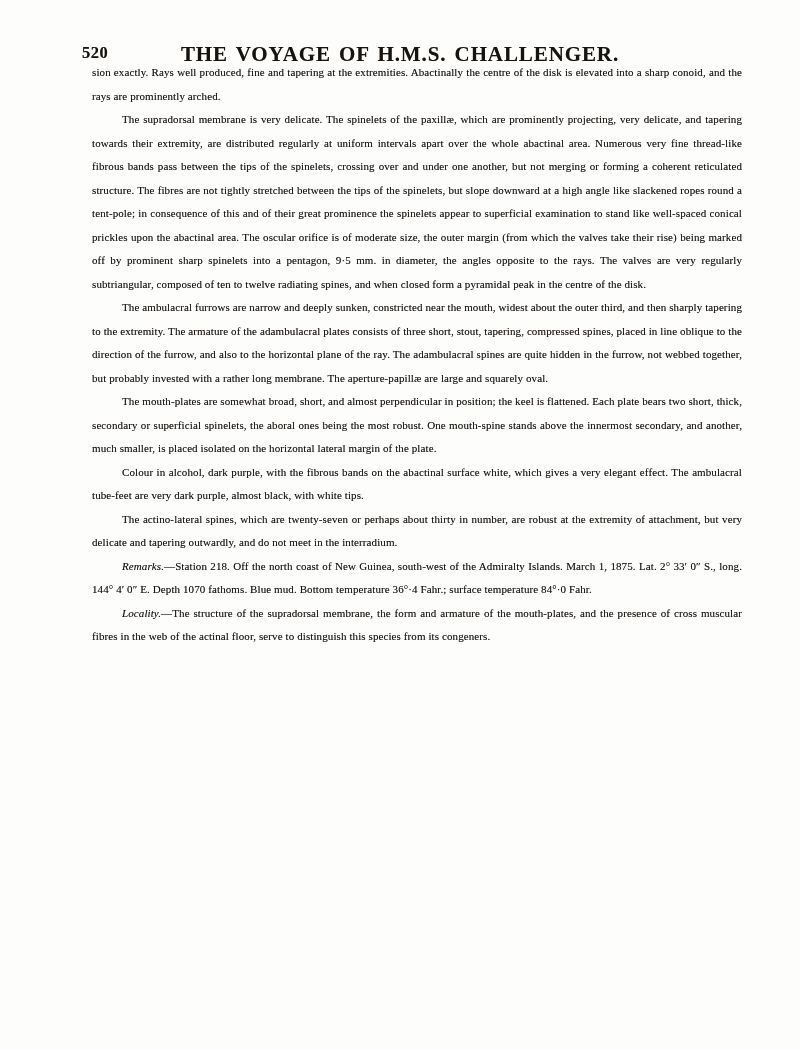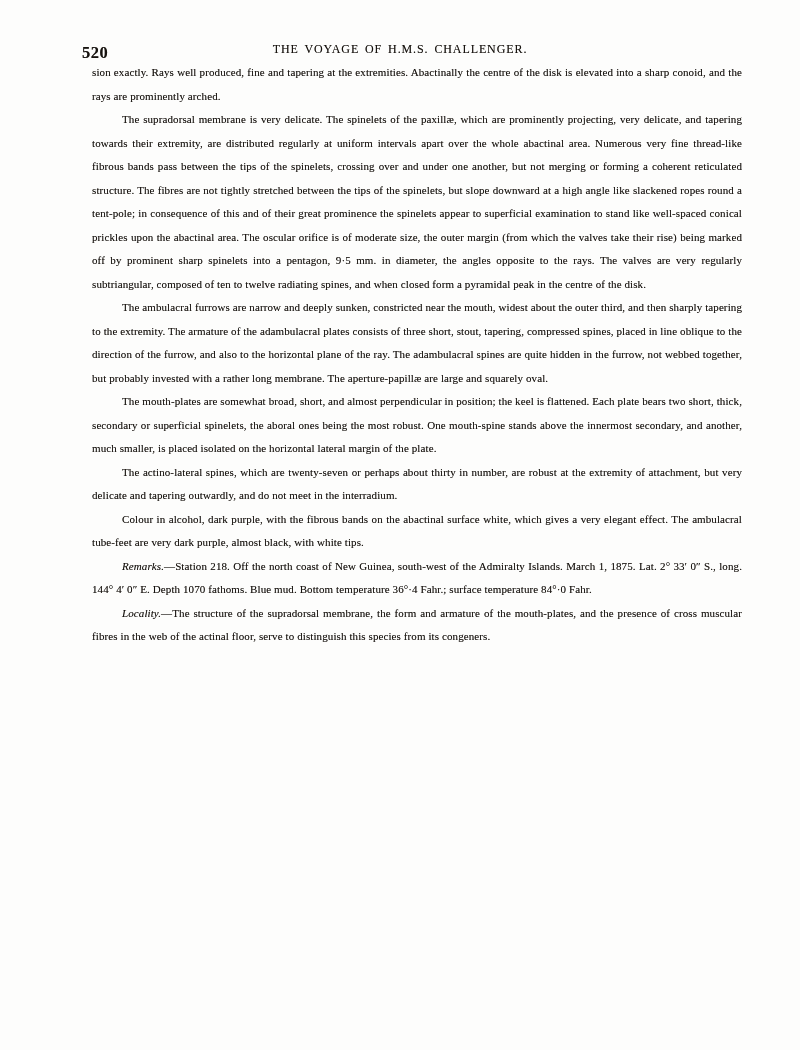--- a/index.html
+++ b/index.html
@@ -26,22 +26,22 @@
     position: absolute;
     left: 82px;
     top: 1px;
     font-size: 16.5px;
     font-weight: bold;
     letter-spacing: 0.5px;
   }
   .head-title {
     display: block;
     text-align: center;
-    font-size: 12px;
-    font-weight: normal;
+    font-size: 21px;
+    font-weight: bold;
     letter-spacing: 0.9px;
     word-spacing: 2px;
   }
   .text-block {
     position: absolute;
     top: 61px;
     left: 78px;
     width: 650px;
     font-size: 11px;
     line-height: 23.5px;
@@ -68,19 +68,19 @@
   <header class="running-head">
     <span class="page-num">520</span>
     <span class="head-title">THE VOYAGE OF H.M.S. CHALLENGER.</span>
   </header>
 
   <main class="text-block">
     <p class="continuation"><i class="lead"></i><span>sion exactly.  Rays well produced, fine and tapering at the extremities.  Abactinally the centre of the disk is elevated into a sharp conoid, and the rays are prominently arched.</span></p>
     <p><i class="lead"></i><span>The supradorsal membrane is very delicate.  The spinelets of the paxillæ, which are prominently projecting, very delicate, and tapering towards their extremity, are distributed regularly at uniform intervals apart over the whole abactinal area.  Numerous very fine thread-like fibrous bands pass between the tips of the spinelets, crossing over and under one another, but not merging or forming a coherent reticulated structure.  The fibres are not tightly stretched between the tips of the spinelets, but slope downward at a high angle like slackened ropes round a tent-pole; in consequence of this and of their great prominence the spinelets appear to superficial examination to stand like well-spaced conical prickles upon the abactinal area.  The oscular orifice is of moderate size, the outer margin (from which the valves take their rise) being marked off by prominent sharp spinelets into a pentagon, 9·5 mm. in diameter, the angles opposite to the rays.  The valves are very regularly subtriangular, composed of ten to twelve radiating spines, and when closed form a pyramidal peak in the centre of the disk.</span></p>
     <p><i class="lead"></i><span>The ambulacral furrows are narrow and deeply sunken, constricted near the mouth, widest about the outer third, and then sharply tapering to the extremity.  The armature of the adambulacral plates consists of three short, stout, tapering, compressed spines, placed in line oblique to the direction of the furrow, and also to the horizontal plane of the ray.  The adambulacral spines are quite hidden in the furrow, not webbed together, but probably invested with a rather long membrane.  The aperture-papillæ are large and squarely oval.</span></p>
     <p><i class="lead"></i><span>The mouth-plates are somewhat broad, short, and almost perpendicular in position; the keel is flattened.  Each plate bears two short, thick, secondary or superficial spinelets, the aboral ones being the most robust.  One mouth-spine stands above the innermost secondary, and another, much smaller, is placed isolated on the horizontal lateral margin of the plate.</span></p>
+    <p><i class="lead"></i><span>Colour in alcohol, dark purple, with the fibrous bands on the abactinal surface white, which gives a very elegant effect.  The ambulacral tube-feet are very dark purple, almost black, with white tips.</span></p>
     <p><i class="lead"></i><span>The actino-lateral spines, which are twenty-seven or perhaps about thirty in number, are robust at the extremity of attachment, but very delicate and tapering outwardly, and do not meet in the interradium.</span></p>
-    <p><i class="lead"></i><span>Colour in alcohol, dark purple, with the fibrous bands on the abactinal surface white, which gives a very elegant effect.  The ambulacral tube-feet are very dark purple, almost black, with white tips.</span></p>
     <p><i class="lead">Remarks.</i><span>—Station 218.  Off the north coast of New Guinea, south-west of the Admiralty Islands.  March 1, 1875.  Lat. 2° 33′ 0″ S., long. 144° 4′ 0″ E.  Depth 1070 fathoms.  Blue mud.  Bottom temperature 36°·4 Fahr.; surface temperature 84°·0 Fahr.</span></p>
     <p><i class="lead">Locality.</i><span>—The structure of the supradorsal membrane, the form and armature of the mouth-plates, and the presence of cross muscular fibres in the web of the actinal floor, serve to distinguish this species from its congeners.</span></p>
   </main>
 
 </div>
 
 </body></html>

